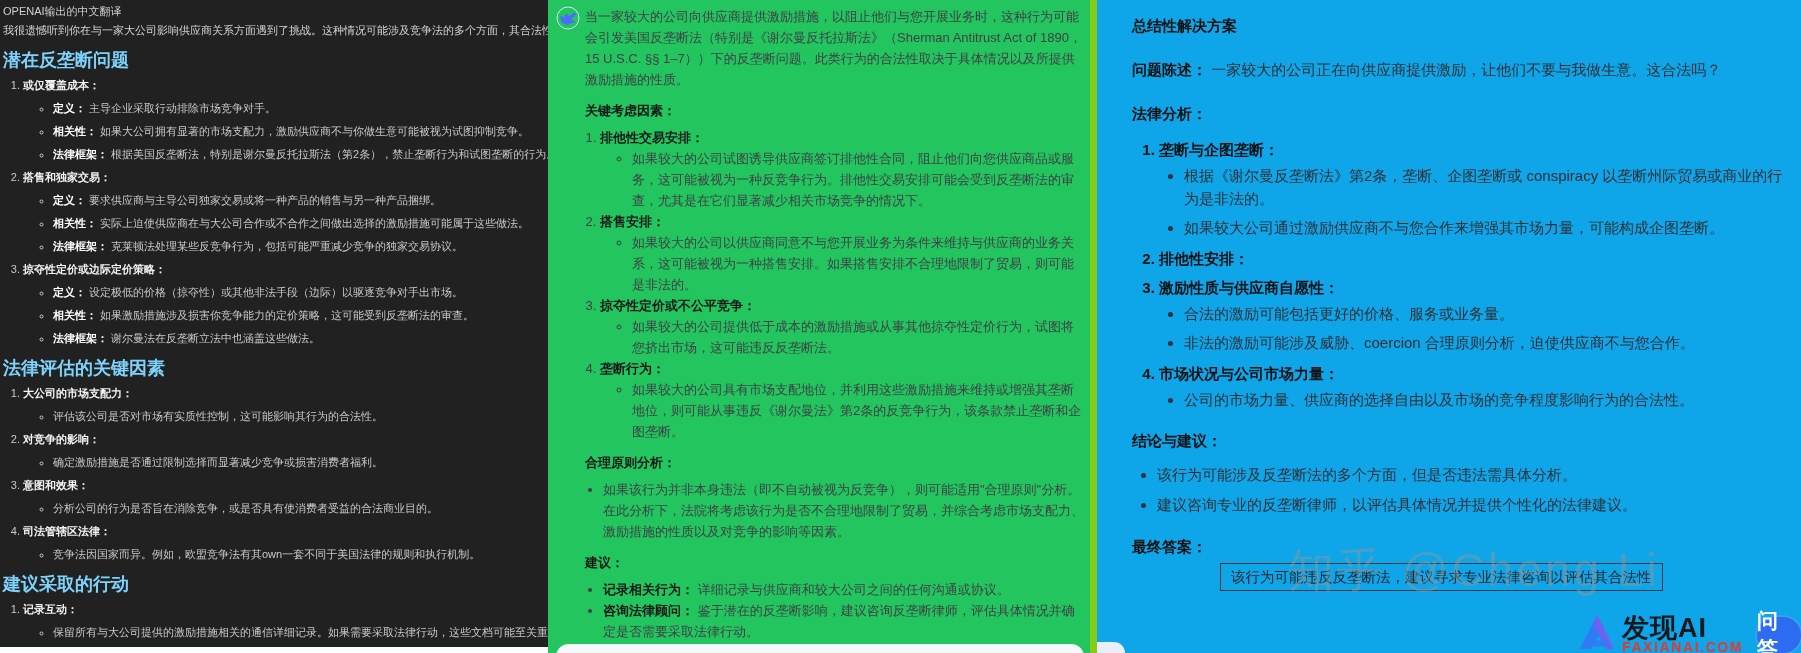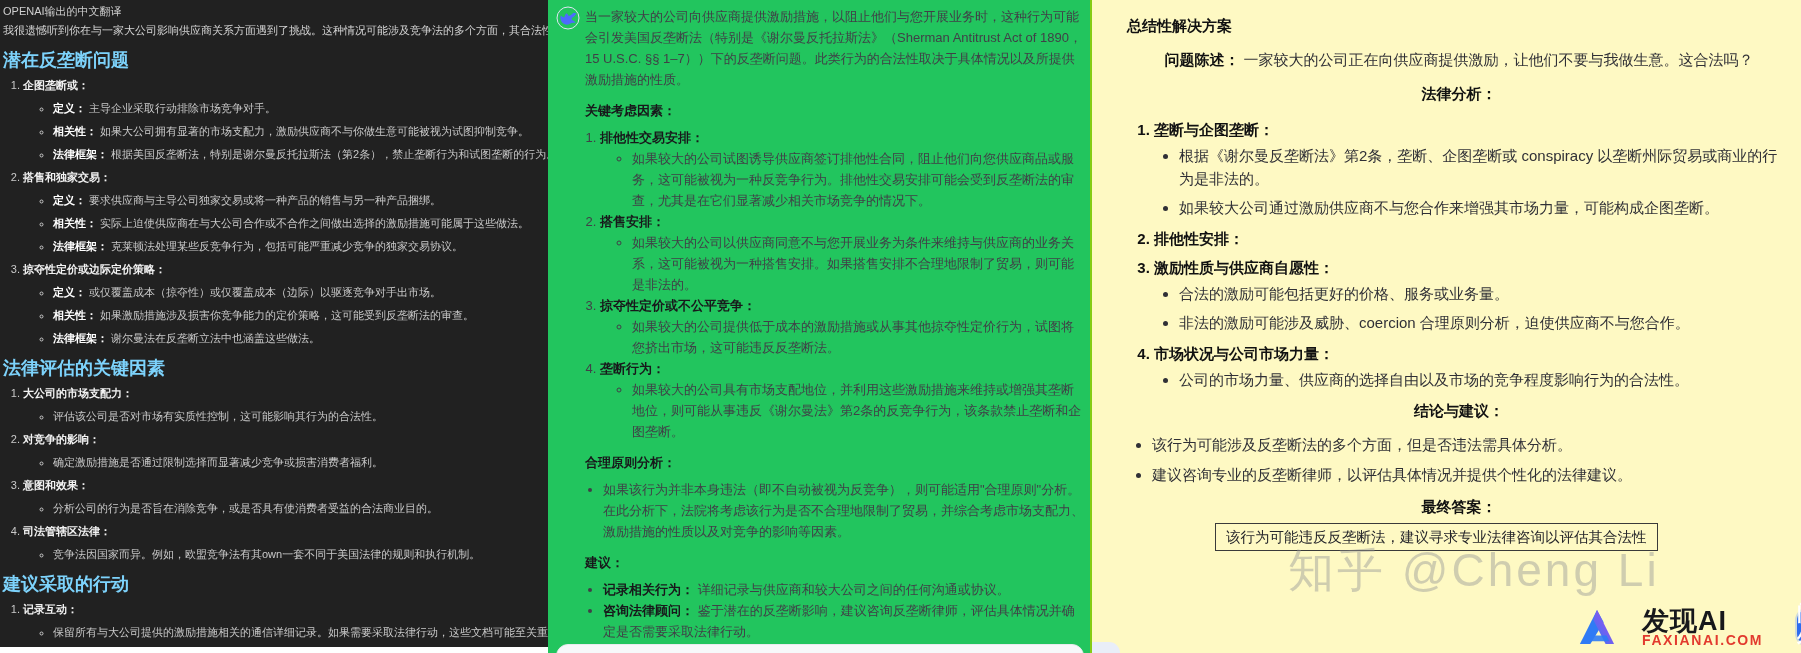--- a/index.html
+++ b/index.html
@@ -41,27 +41,27 @@
   .middle-panel ul.circle{margin:0;padding:0 0 0 32px;list-style:circle;}
   .middle-panel ul.dot{margin:0;padding:0 0 0 18px;list-style:disc;}
   .middle-panel ul>li{margin:0;}
   .mid-input-bar{
     position:absolute;left:8px;right:6px;top:644px;height:22px;
     background:#f7f8fa;border:1px solid #e8eaee;border-radius:16px;
   }
   
   .right-panel{
     position:absolute;left:1090px;top:0;width:711px;height:653px;
-    background:#fef9c3;color:#303036;
+    background:#0ea5e9;color:#303036;
     font-size:15px;line-height:24px;
     padding:8px 10px 0 35px;box-sizing:border-box;overflow:hidden;
-    border-left:2px solid #84cc16;
+    border-left:7px solid #84cc16;
   }
   .rp-title{font-weight:bold;color:#111;margin:4px 0 0 0;line-height:28px;}
-  .rp-line{margin-top:6px;line-height:28px;text-align:center;}
+  .rp-line{margin-top:16px;line-height:28px;}
   .rp-label{font-weight:bold;color:#111;}
   .right-panel ol{margin:8px 0 0 0;padding:0 0 0 27px;list-style:decimal;}
   .right-panel ol>li{font-weight:bold;color:#111;margin:0 0 2px 0;line-height:27px;}
   .right-panel ol ul{margin:1px 0 4px 0;padding:0 0 0 25px;list-style:disc;font-weight:normal;color:#303036;}
   .right-panel ol ul>li{margin:0 0 6px 0;line-height:23px;}
   .right-panel ul.rp-conclusion{margin:8px 0 0 0;padding:0 0 0 25px;list-style:disc;}
   .right-panel ul.rp-conclusion>li{margin:0 0 6px 0;line-height:24px;}
   .rp-final-box{
     display:inline-block;margin:2px 0 0 88px;
     border:1.5px solid #3a3a3a;padding:2px 10px;
@@ -74,21 +74,21 @@
   }
   
   .watermark{
     position:absolute;left:1288px;top:540px;width:520px;
     font-size:46px;letter-spacing:3px;color:rgba(150,150,150,0.45);
     z-index:3;pointer-events:none;white-space:nowrap;
   }
   
   .brand{
     position:absolute;left:1578px;top:600px;width:223px;height:53px;
-    display:flex;align-items:center;z-index:4;background:transparent;gap:20px;
+    display:flex;align-items:flex-end;z-index:4;background:transparent;
   }
   .brand-mark{width:38px;height:42px;margin-right:6px;}
   .brand-textcol{display:flex;flex-direction:column;justify-content:center;}
   .brand-name{font-size:27px;font-weight:bold;color:#17181c;letter-spacing:1px;line-height:28px;}
   .brand-domain{font-size:14px;font-weight:bold;letter-spacing:1.6px;line-height:11px;}
   .brand-badge{
     margin-left:14px;width:66px;height:36px;border-radius:18px;
     display:flex;align-items:center;justify-content:center;
     color:#ffffff;font-size:21px;font-weight:bold;letter-spacing:2px;
     box-shadow:0 0 0 2px rgba(120,160,255,0.35);
@@ -97,39 +97,39 @@
 </head>
 <body>
 
 <div class="left-panel">
   <div class="lp-source">OPENAI输出的中文翻译</div>
   <div class="lp-intro">我很遗憾听到你在与一家大公司影响供应商关系方面遇到了挑战。这种情况可能涉及竞争法的多个方面，其合法性的判断取决于具体</div>
 
   <div class="lp-h">潜在反垄断问题</div>
   <ol>
     <li>
-      <span class="lp-item-title">企图垄断或：</span>
+      <span class="lp-item-title">或仅覆盖成本：</span>
       <ul>
         <li><span class="lp-label">定义：</span> <span>主导企业采取行动排除市场竞争对手。</span></li>
         <li><span class="lp-label">相关性：</span> <span>如果大公司拥有显著的市场支配力，激励供应商不与你做生意可能被视为试图抑制竞争。</span></li>
         <li><span class="lp-label">法律框架：</span> <span>根据美国反垄断法，特别是谢尔曼反托拉斯法（第2条），禁止垄断行为和试图垄断的行为。</span></li>
       </ul>
     </li>
     <li>
       <span class="lp-item-title">搭售和独家交易：</span>
       <ul>
         <li><span class="lp-label">定义：</span> <span>要求供应商与主导公司独家交易或将一种产品的销售与另一种产品捆绑。</span></li>
         <li><span class="lp-label">相关性：</span> <span>实际上迫使供应商在与大公司合作或不合作之间做出选择的激励措施可能属于这些做法。</span></li>
         <li><span class="lp-label">法律框架：</span> <span>克莱顿法处理某些反竞争行为，包括可能严重减少竞争的独家交易协议。</span></li>
       </ul>
     </li>
     <li>
       <span class="lp-item-title">掠夺性定价或边际定价策略：</span>
       <ul>
-        <li><span class="lp-label">定义：</span> <span>或仅覆盖成本（掠夺性）或仅覆盖成本（边际）以驱逐竞争对手出市场。</span></li>
+        <li><span class="lp-label">定义：</span> <span>设定极低的价格（掠夺性）或其他非法手段（边际）以驱逐竞争对手出市场。</span></li>
         <li><span class="lp-label">相关性：</span> <span>如果激励措施涉及损害你竞争能力的定价策略，这可能受到反垄断法的审查。</span></li>
         <li><span class="lp-label">法律框架：</span> <span>谢尔曼法在反垄断立法中也涵盖这些做法。</span></li>
       </ul>
     </li>
   </ol>
 
   <div class="lp-h">法律评估的关键因素</div>
   <ol>
     <li>
       <span class="lp-item-title">大公司的市场支配力：</span>

